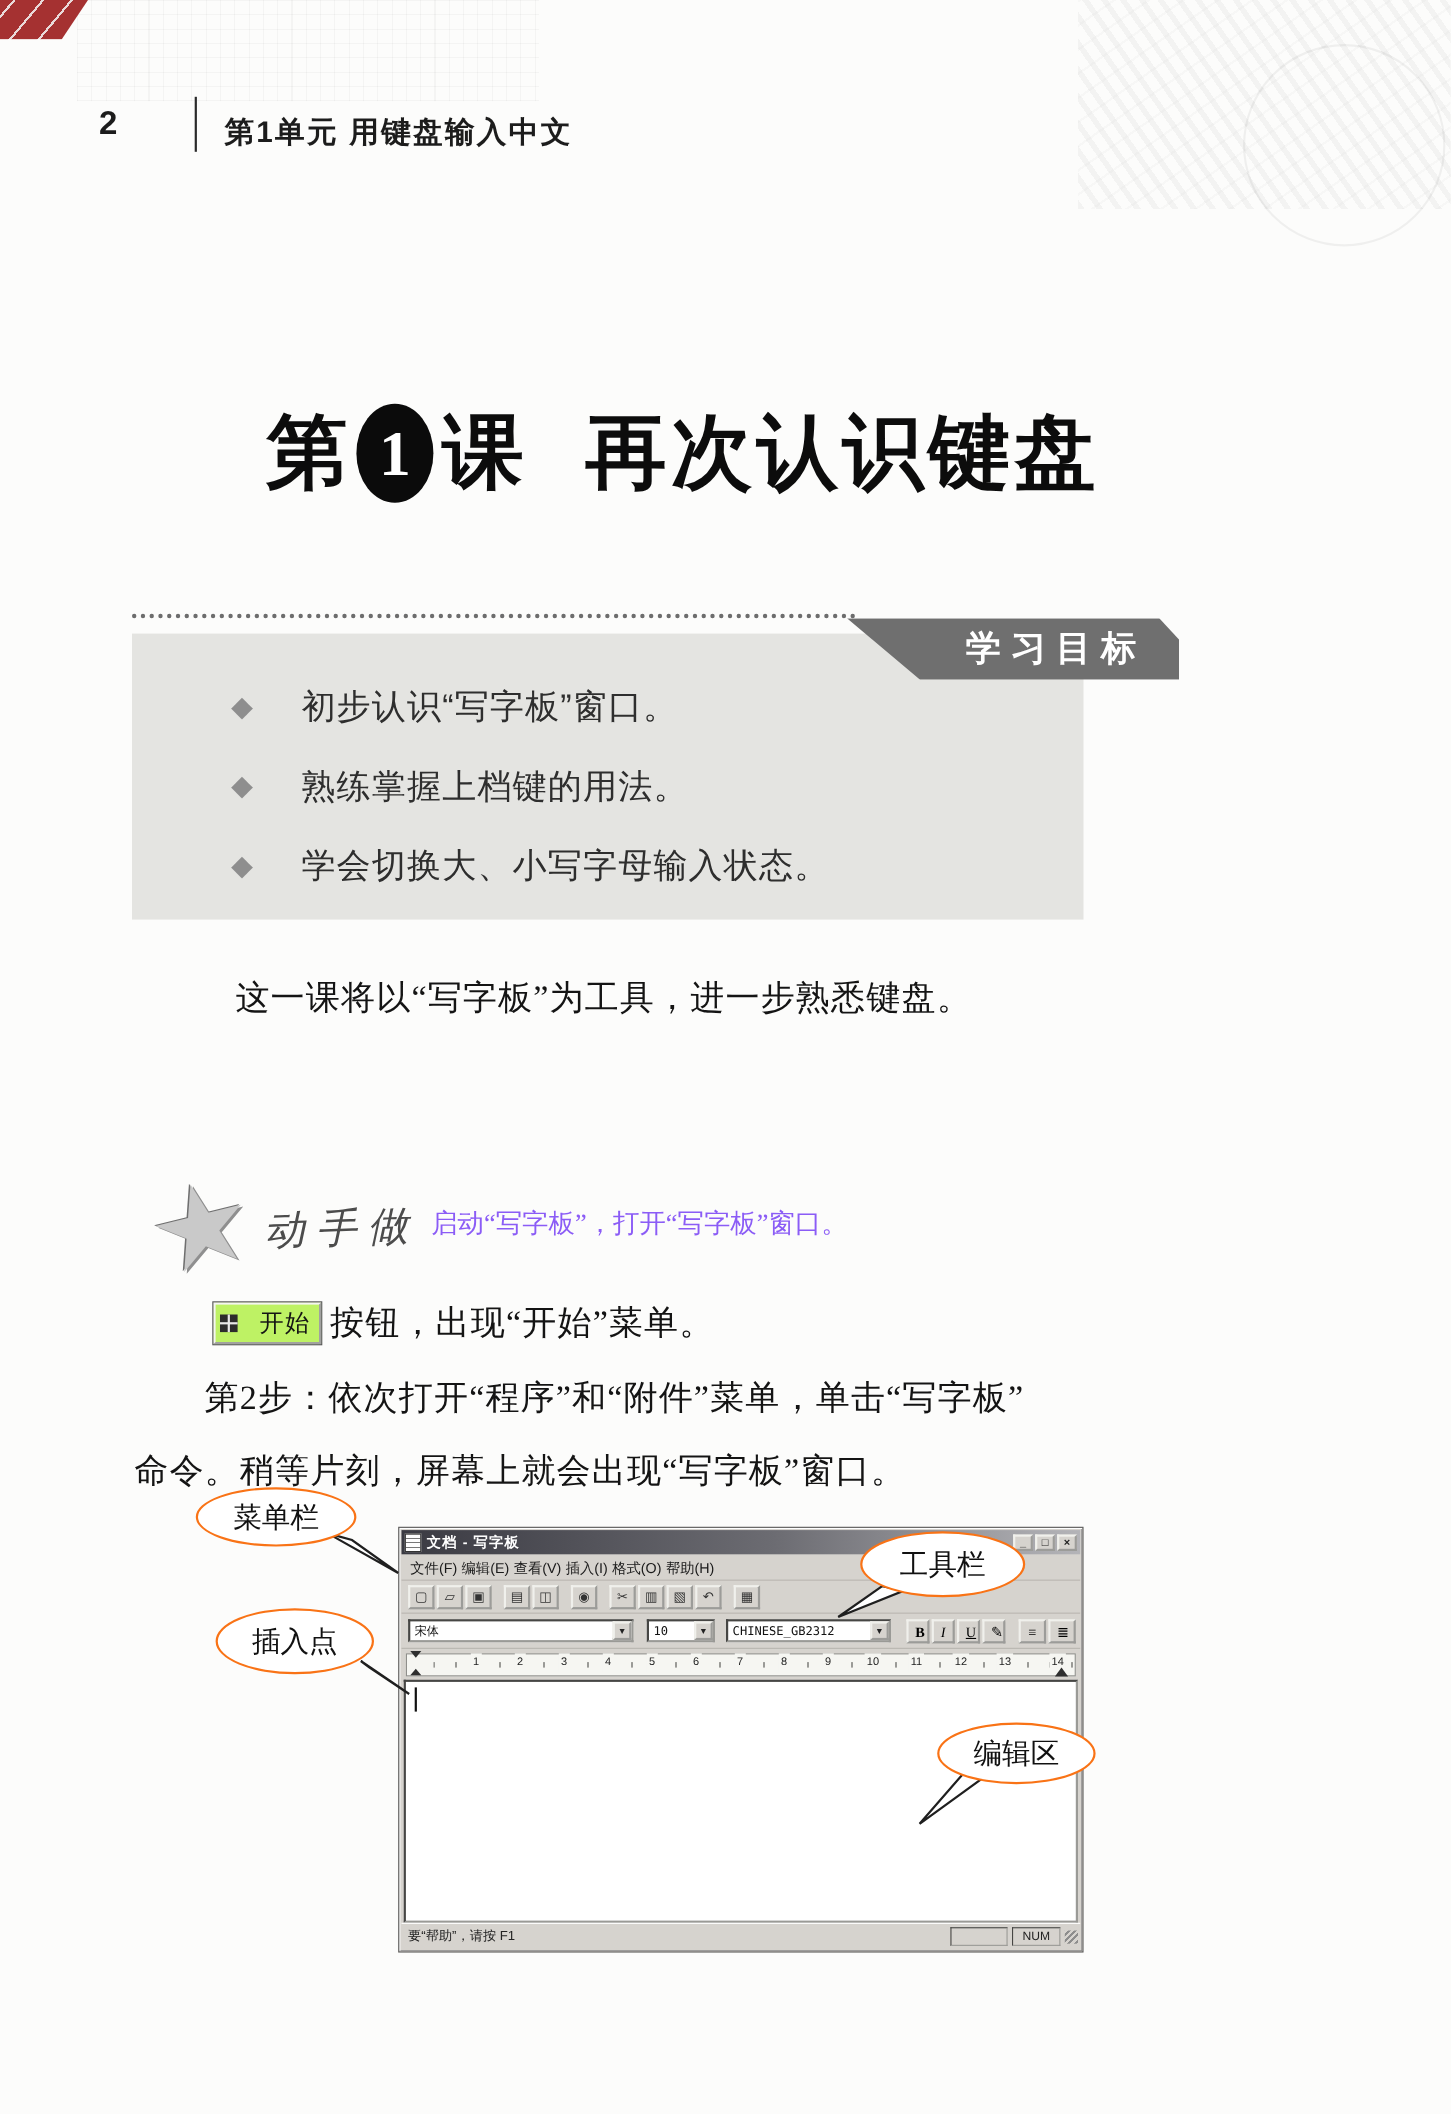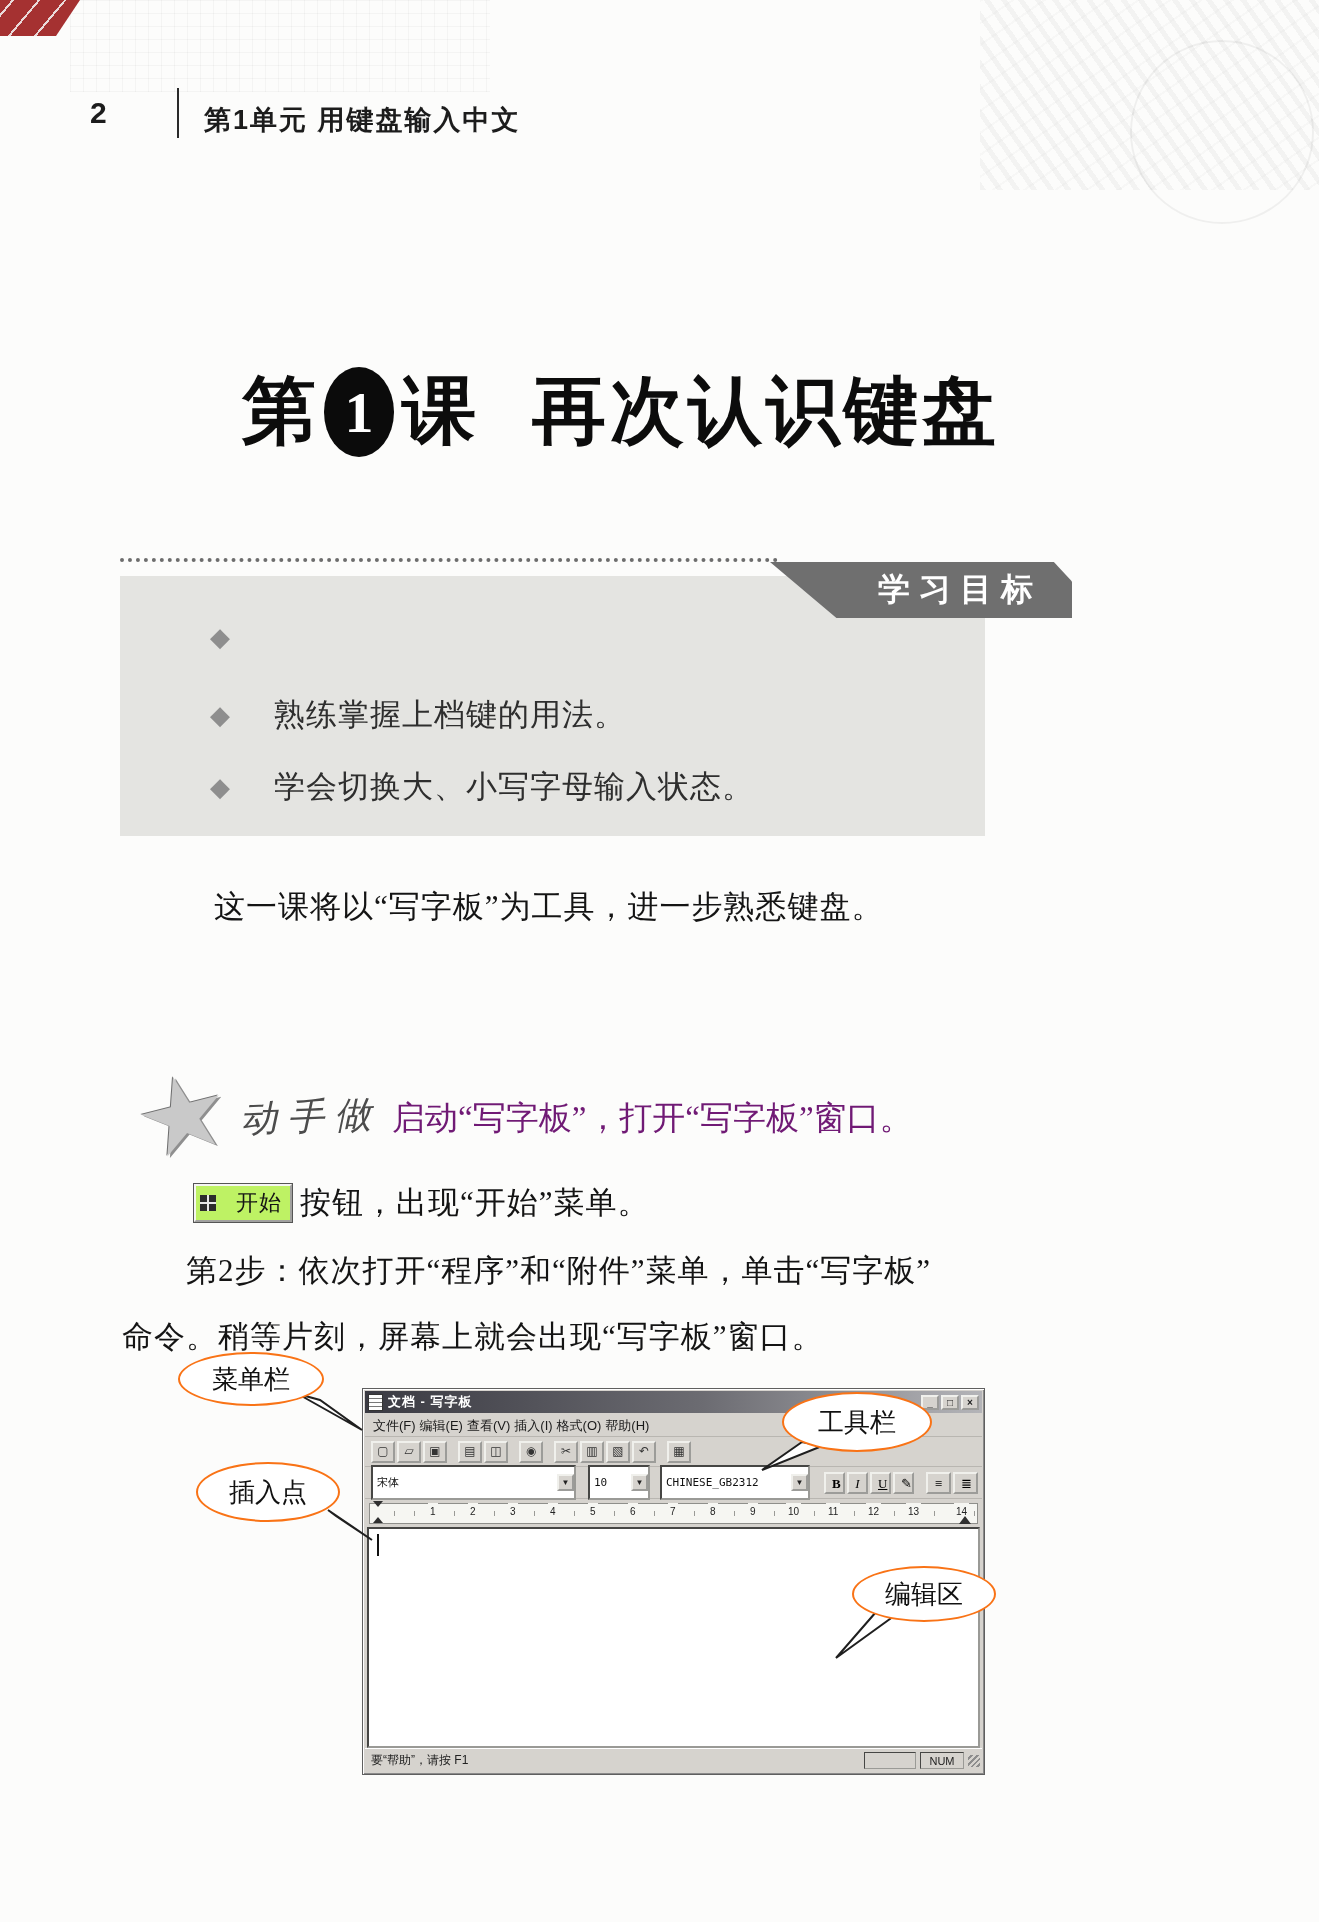--- a/index.html
+++ b/index.html
@@ -42,22 +42,22 @@
   .intro{position:absolute;left:214px;top:886px;font-size:31px;font-family:"Liberation Serif",serif;
     color:#141414;letter-spacing:1px;}
   .section-bar{position:absolute;left:190px;top:984px;width:788px;height:50px;
     background:linear-gradient(90deg,#b7b7b4,#dadad7);display:flex;align-items:center;}
   .section-bar .sec-text{font-size:33px;font-weight:bold;color:#0e0e0e;margin-left:16px;letter-spacing:2px;}
   .star{position:absolute;left:136px;top:1054px;font-size:104px;color:#c9c9c9;
     font-family:"DejaVu Sans",sans-serif;transform:rotate(-14deg);
     text-shadow:2px 2px 0 #8f8f8f,-1px -1px 0 #6f6f6f;}
   .handson-label{position:absolute;left:240px;top:1092px;font-size:37px;font-style:italic;
     font-family:"Liberation Serif",serif;color:#4c4c4c;letter-spacing:10px;transform:rotate(-2deg);}
-  .handson-instruction{position:absolute;left:392px;top:1096px;font-size:33px;
-    font-family:"Liberation Serif",serif;color:#701a75;}
+  .handson-instruction{position:absolute;left:392px;top:1096px;font-size:24px;
+    font-family:"Liberation Serif",serif;color:#8b5cf6;}
   .step{position:absolute;font-size:31px;font-family:"Liberation Serif",serif;color:#141414;
     display:flex;align-items:center;letter-spacing:1px;}
   .step1{left:186px;top:1182px;}
   .step2{left:186px;top:1250px;}
   .step3{left:122px;top:1316px;}
   .start-btn{display:inline-flex;align-items:center;gap:20px;margin:0 8px;padding:2px 8px 2px 4px;
     background:#bef264;border:2px outset #f5f5f2;outline:1px solid #555;font-size:22px;
     font-family:"Liberation Sans",sans-serif;}
   .start-logo{width:16px;height:16px;background:#2c2c2c;
     background-image:linear-gradient(#e8e8e8,#e8e8e8),linear-gradient(#e8e8e8,#e8e8e8);
@@ -75,21 +75,21 @@
     font-size:10px;font-weight:bold;line-height:11px;text-align:center;color:#222;box-sizing:border-box;}
   .wp-menubar{position:absolute;left:2px;top:26px;right:2px;height:21px;display:flex;gap:4px;
     align-items:center;padding-left:8px;font-size:13px;color:#1a1a1a;border-bottom:1px solid #b9b6b1;}
   .wp-toolbar{position:absolute;left:2px;top:48px;right:2px;height:29px;display:flex;align-items:center;
     gap:2px;padding-left:6px;border-bottom:1px solid #b9b6b1;}
   .tb-btn{width:24px;height:22px;background:#d6d3ce;border:2px outset #f0f0ec;box-sizing:border-box;
     font-size:12px;line-height:17px;text-align:center;color:#333;font-family:"DejaVu Sans",sans-serif;padding:0;}
   .tb-sep{width:7px;}
   .wp-formatbar{position:absolute;left:2px;top:78px;right:2px;height:31px;display:flex;align-items:center;
     padding-left:6px;border-bottom:1px solid #b9b6b1;}
-  .combo{height:35px;background:#fff;border:2px inset #9a9a96;display:flex;align-items:center;
+  .combo{height:21px;background:#fff;border:2px inset #9a9a96;display:flex;align-items:center;
     box-sizing:border-box;font-size:12px;}
   .combo .combo-text{flex:1;padding-left:4px;font-family:"DejaVu Sans Mono",monospace;font-size:11px;color:#111;}
   .combo .combo-arrow{width:17px;height:17px;background:#d6d3ce;border:2px outset #f0f0ec;
     font-size:8px;line-height:13px;text-align:center;box-sizing:border-box;color:#222;}
   .fmt-btn{width:21px;height:22px;background:#d6d3ce;border:2px outset #f0f0ec;box-sizing:border-box;
     font-size:13px;line-height:17px;text-align:center;margin-left:2px;font-family:"Liberation Serif",serif;}
   .wp-ruler{position:absolute;left:4px;top:111px;width:613px;height:26px;background:#d6d3ce;}
   .ruler-band{position:absolute;left:2px;top:3px;right:2px;height:19px;background:#f6f6f2;
     border:1px solid #8f8f8b;
     background-image:repeating-linear-gradient(90deg,#9a9a96 0 1px,transparent 1px 20px);
@@ -137,20 +137,21 @@
     <span>课</span>
     <span class="lesson-name">再次认识键盘</span>
   </div>
 
   <div class="dotted-rule"></div>
   <div class="objectives-box"></div>
   <div class="objectives-banner nowrap">学习目标</div>
 
   <div class="bullet-row nowrap" style="left:210px;top:622px;">
     <span class="diamond">◆</span>
+    <span class="obj-text">初步认识“写字板”窗口。</span>
   </div>
   <div class="bullet-row nowrap" style="left:210px;top:694px;">
     <span class="diamond">◆</span>
     <span class="obj-text">熟练掌握上档键的用法。</span>
   </div>
   <div class="bullet-row nowrap" style="left:210px;top:766px;">
     <span class="diamond">◆</span>
     <span class="obj-text">学会切换大、小写字母输入状态。</span>
   </div>
 

